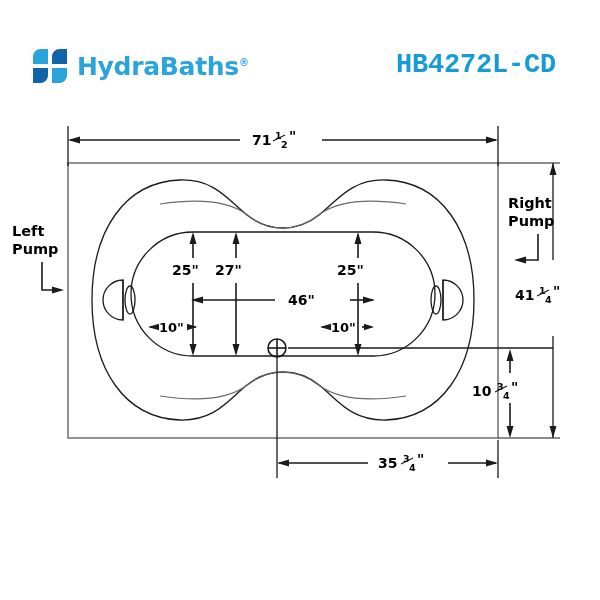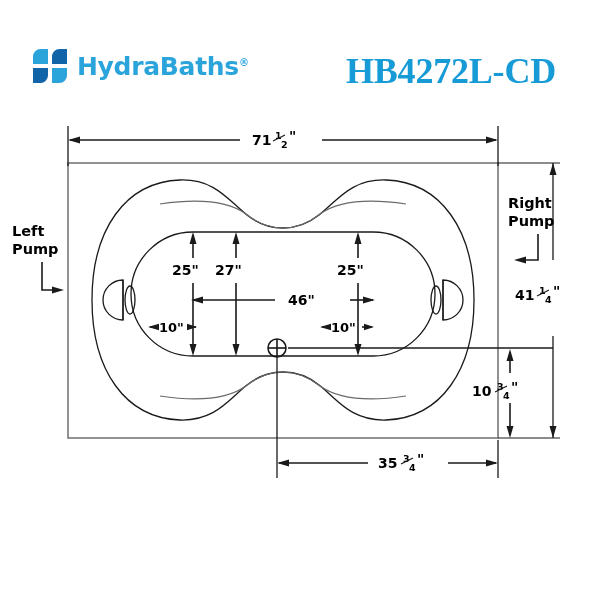--- a/index.html
+++ b/index.html
@@ -47,22 +47,22 @@
   }
   #wordmark .reg {
     font-size: 10px;
     vertical-align: super;
     letter-spacing: 0;
   }
   #model-number {
     position: absolute;
     right: 44px;
     top: 50px;
-    font-family: Liberation Serif, serif;
-    font-size: 36px;
+    font-family: Liberation Mono, monospace;
+    font-size: 27px;
     font-weight: 700;
     letter-spacing: -0.2px;
     white-space: nowrap;
   }
 
   
   #drawing {
     position: absolute;
     left: 0;
     top: 108px;

